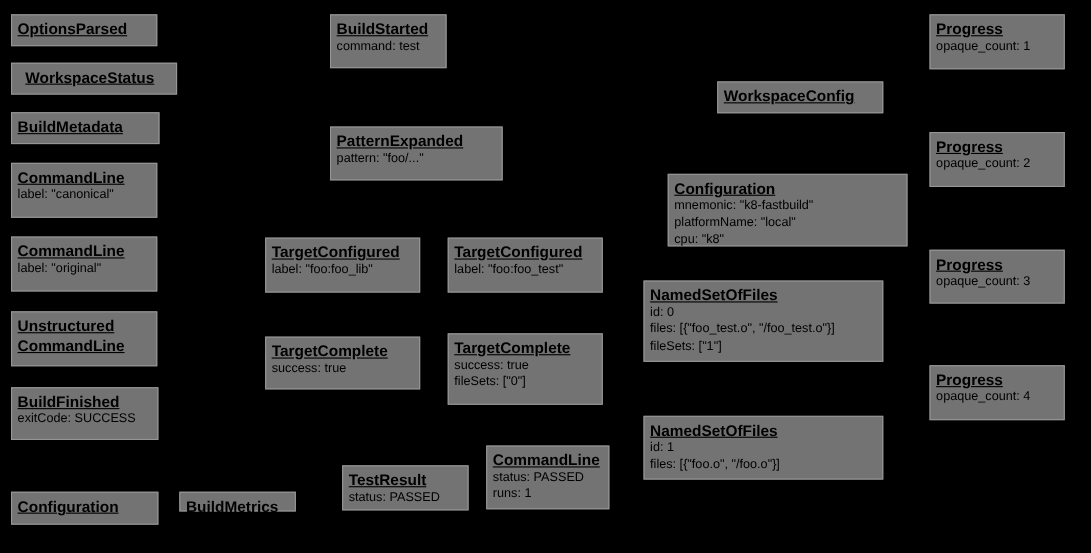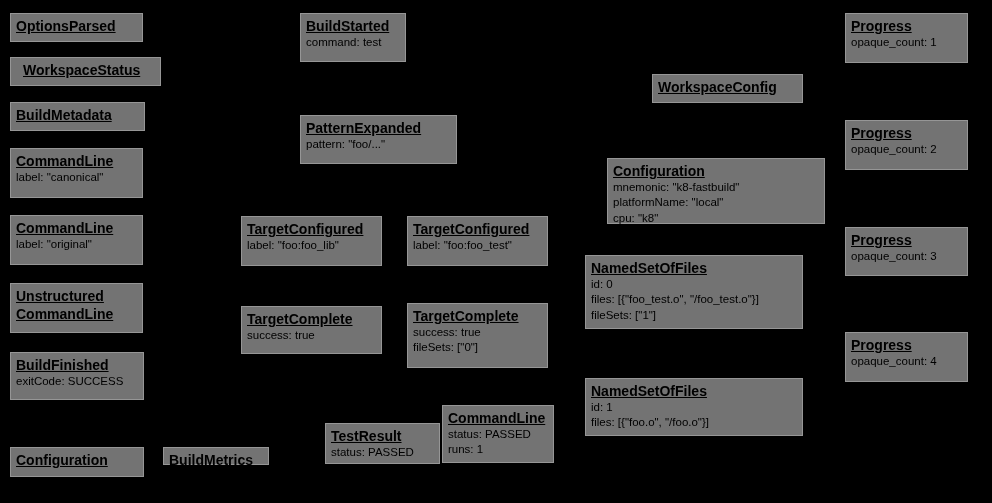--- a/index.html
+++ b/index.html
@@ -88,21 +88,21 @@
     <div class="node-title">TargetComplete</div>
     <div class="node-line">success: true</div>
   </div>
 
   <div class="node" style="left:407px;top:303px;width:141px;height:65px;">
     <div class="node-title">TargetComplete</div>
     <div class="node-line">success: true</div>
     <div class="node-line">fileSets: ["0"]</div>
   </div>
 
-  <div class="node" style="left:325px;top:423px;width:115px;height:41px;">
+  <div class="node" style="left:311px;top:423px;width:115px;height:41px;">
     <div class="node-title">TestResult</div>
     <div class="node-line">status: PASSED</div>
   </div>
 
   <div class="node" style="left:442px;top:405px;width:112px;height:58px;">
     <div class="node-title">CommandLine</div>
     <div class="node-line">status: PASSED</div>
     <div class="node-line">runs: 1</div>
   </div>
 

